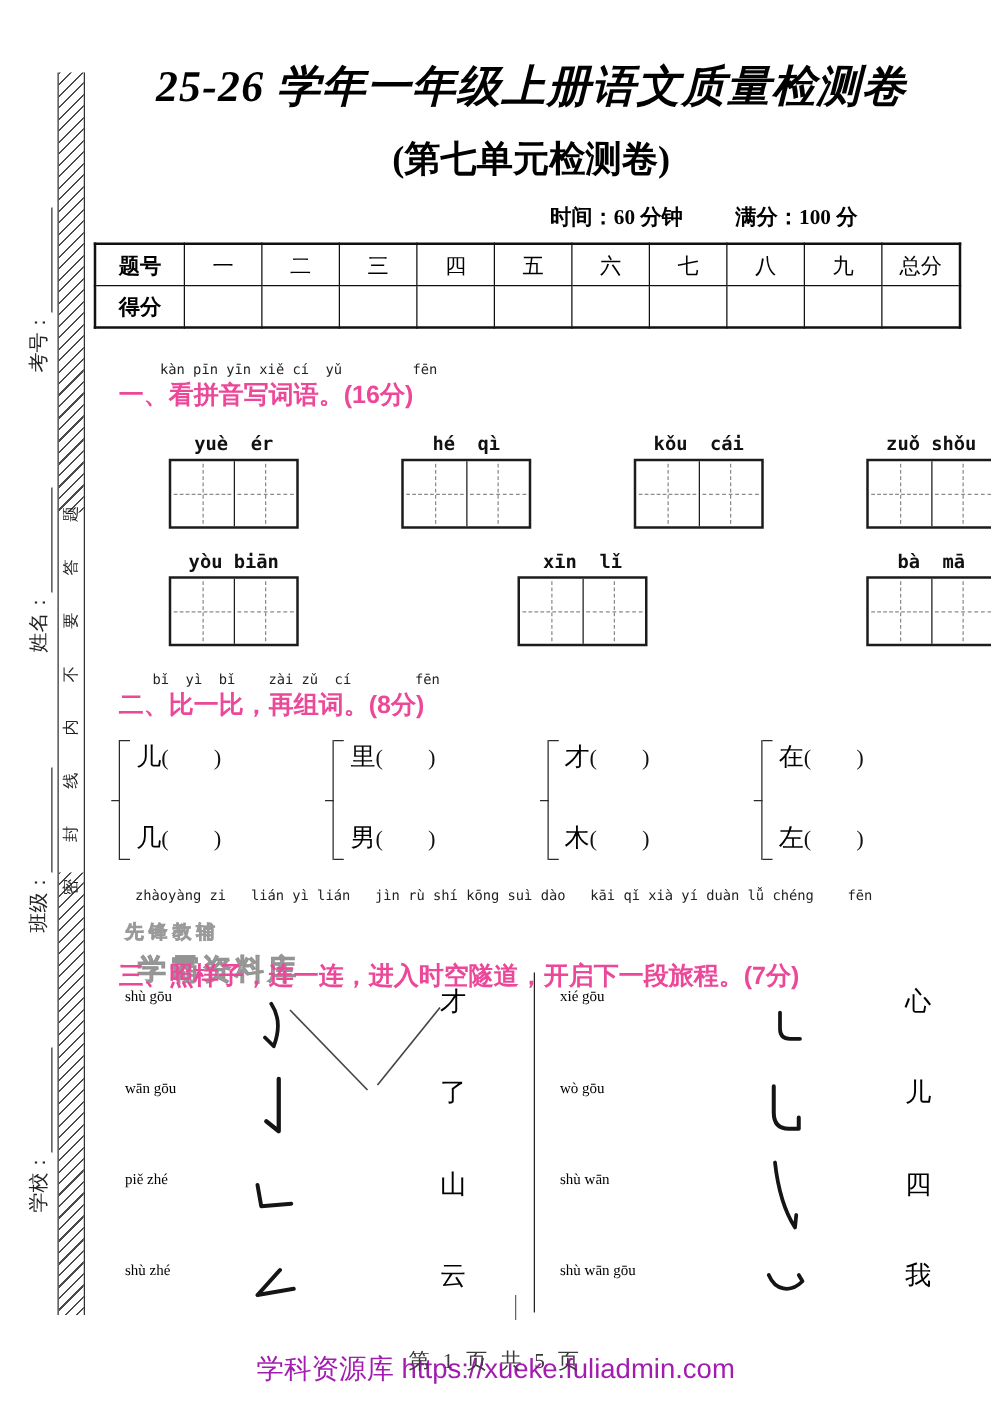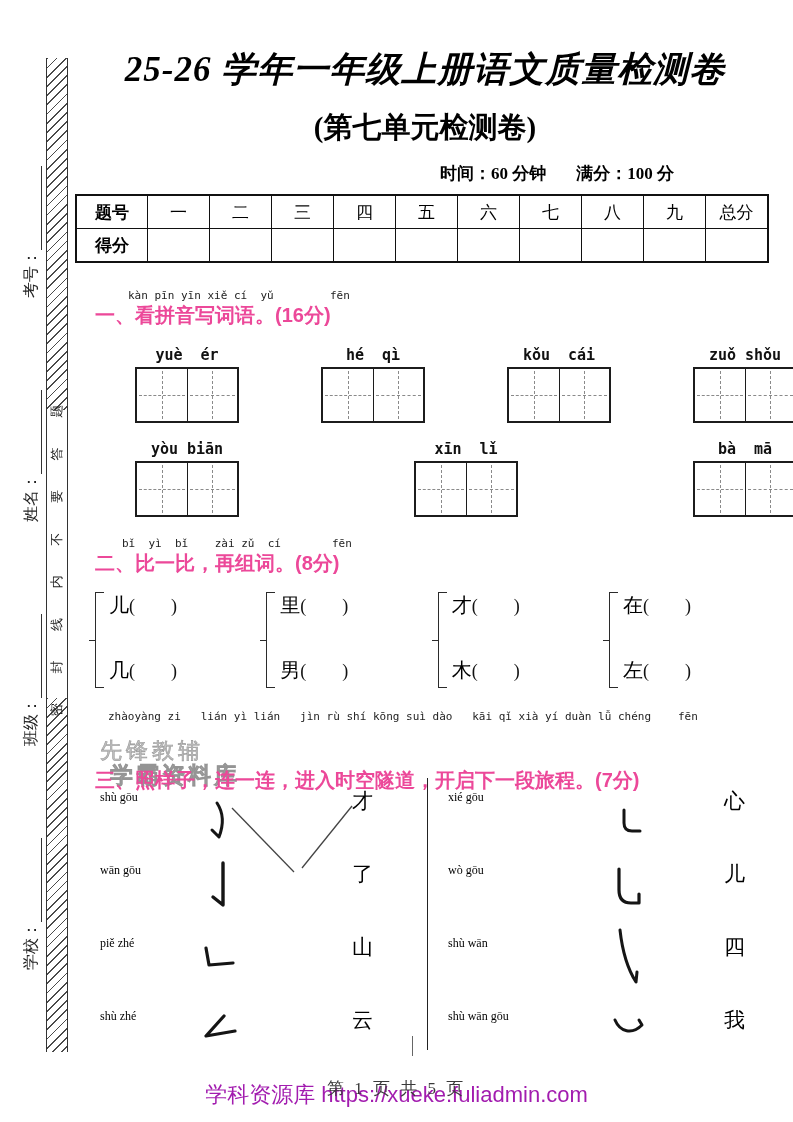--- a/index.html
+++ b/index.html
@@ -30,21 +30,21 @@
     display:flex;align-items:flex-end;gap:92px;padding-left:86px;box-sizing:border-box;
     font-size:16px;color:#222;
     font-family:"Liberation Sans","DejaVu Sans",sans-serif;}
   .side-field{display:flex;align-items:flex-end;white-space:nowrap;}
   .side-field .blank{display:inline-block;width:84px;height:15px;border-bottom:1.4px solid #333;}
 
   
   .title{left:80px;top:46px;width:690px;text-align:center;font-size:35px;font-weight:bold;
     letter-spacing:1px;color:#000;font-style:italic;}
   .subtitle{left:80px;top:108px;width:690px;text-align:center;font-size:29px;font-weight:bold;color:#000;}
-  .meta{left:440px;top:162px;font-size:17px;font-weight:bold;color:#000;display:flex;gap:30px;}
+  .meta{left:440px;top:162px;font-size:17px;font-weight:bold;color:#000;display:flex;gap:42px;}
 
   
   .score-table{left:75px;top:194px;}
   table{border-collapse:collapse;table-layout:fixed;}
   td{border:1.2px solid #111;height:32px;text-align:center;vertical-align:middle;
      font-size:17px;color:#000;padding:0;}
   table{border:2px solid #111;}
   td.head{width:70px;font-weight:bold;}
   td.num{width:61px;}
 
@@ -78,21 +78,21 @@
 
   
   .match{left:0;top:776px;width:793px;height:280px;}
   .m-label{position:absolute;font-size:12px;color:#000;white-space:pre;}
   .m-char{position:absolute;font-size:21px;color:#000;}
   .m-divider{position:absolute;left:427px;top:2px;height:272px;border-left:1.6px solid #222;}
   .stroke-svg{position:absolute;}
   .stroke-svg path{fill:none;stroke:#151515;stroke-linecap:round;stroke-linejoin:round;}
 
   
-  .wm1{left:100px;top:736px;font-size:22px;font-weight:normal;color:rgba(140,140,140,0.55);
+  .wm1{left:100px;top:736px;font-size:15px;font-weight:bold;color:rgba(140,140,140,0.55);
     -webkit-text-stroke:0.6px #9a9a9a;letter-spacing:4px;z-index:0;
     font-family:"Liberation Sans","DejaVu Sans",sans-serif;}
   .wm2{left:110px;top:760px;font-size:23px;font-weight:bold;color:rgba(130,130,130,0.6);
     -webkit-text-stroke:0.6px #949494;letter-spacing:3px;z-index:0;
     font-family:"Liberation Sans","DejaVu Sans",sans-serif;}
   .sec3-title-wrap{z-index:1;}
   .footer-tick{left:412px;top:1036px;height:20px;border-left:1.5px solid #666;}
   .footer-wm{left:50%;top:1064px;transform:translateX(-50%);font-size:22px;color:#a21caf;
     white-space:nowrap;font-family:"Liberation Sans","DejaVu Sans",sans-serif;margin-top:16px;}
   .page-label{left:50%;top:1077px;transform:translateX(-50%);font-size:17px;color:#3a3a3a;

